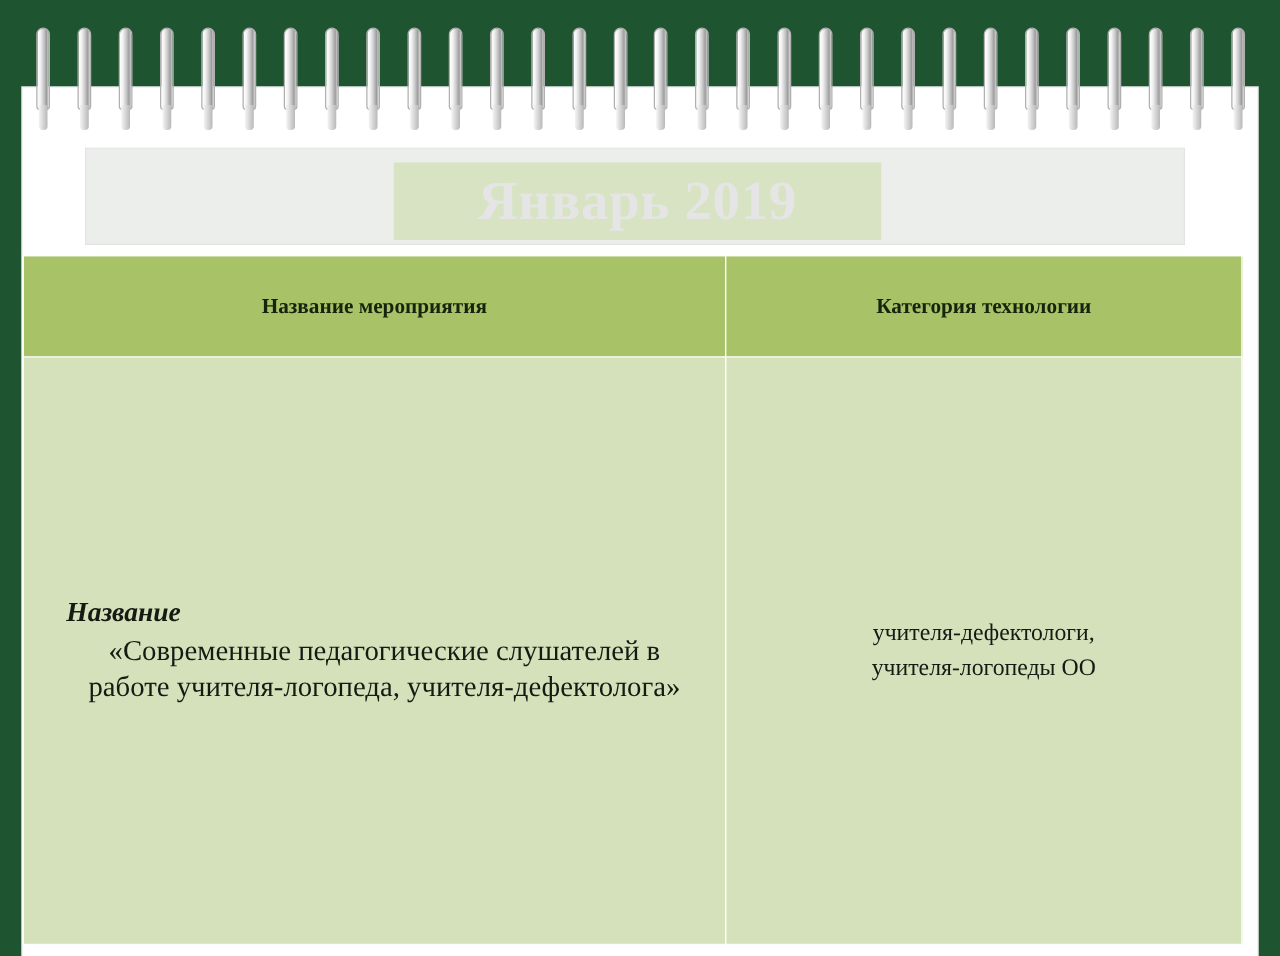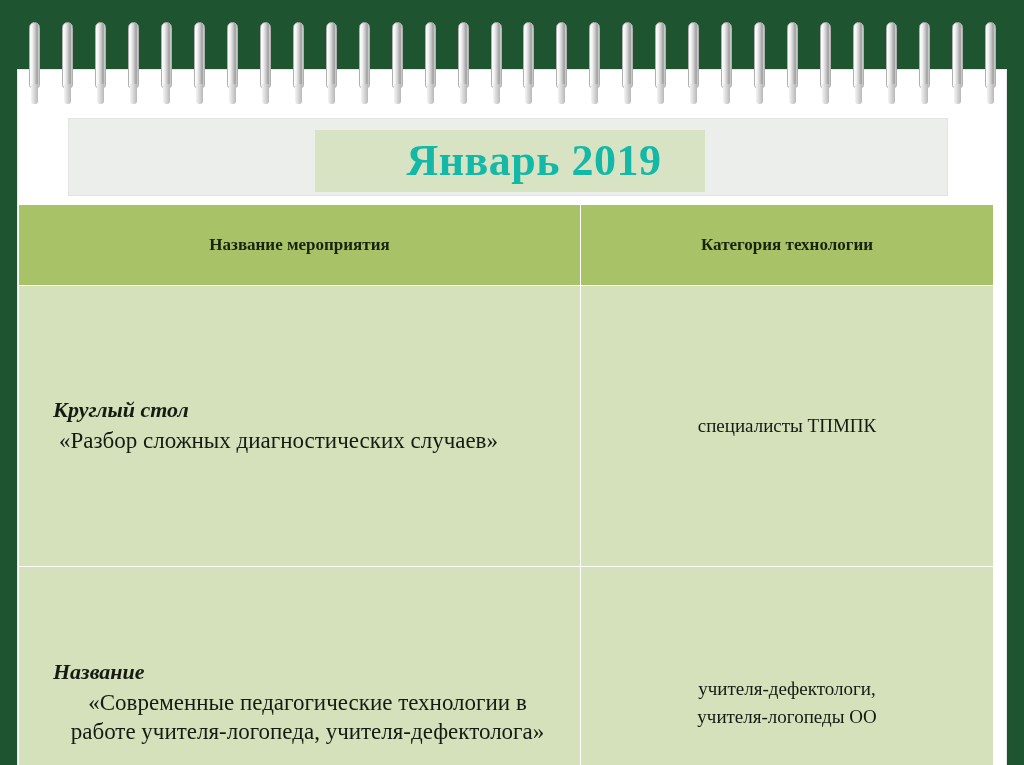--- a/index.html
+++ b/index.html
@@ -92,23 +92,22 @@
   .title-text {
     position: absolute;
     left: 315px;
     top: 132px;
     width: 390px;
     height: 60px;
     line-height: 58px;
     text-align: center;
     font-size: 44px;
     font-weight: bold;
-    color: #14b8a6;
+    color: #e5e5e5;
     letter-spacing: 0.5px;
-    margin-left: 24px;
   }
 
   
   .table-wrap {
     position: absolute;
     left: 18px;
     top: 204px;
     width: 988px;
     height: 552px;
   }
@@ -305,31 +304,24 @@
         <col class="col-a">
         <col class="col-b">
       </colgroup>
       <thead>
         <tr>
           <th>Название мероприятия</th>
           <th>Категория технологии</th>
         </tr>
       </thead>
       <tbody>
-        <tr class="row1">
-          <td class="cell-event">
-            <span class="ev-kind">Круглый стол</span>
-            <span class="ev-title">«Разбор сложных диагностических случаев»</span>
-          </td>
-          <td class="cell-aud">специалисты  ТПМПК</td>
-        </tr>
         <tr class="row2">
           <td class="cell-event">
             <span class="ev-kind">Название</span>
-            <span class="ev-title">«Современные педагогические технологии  в работе учителя-логопеда, учителя-дефектолога»</span>
+            <span class="ev-title">«Современные педагогические слушателей  в работе учителя-логопеда, учителя-дефектолога»</span>
           </td>
           <td class="cell-aud">
             <div>учителя-дефектологи,</div>
             <div>учителя-логопеды ОО</div>
           </td>
         </tr>
       </tbody>
     </table>
   </div>
 

